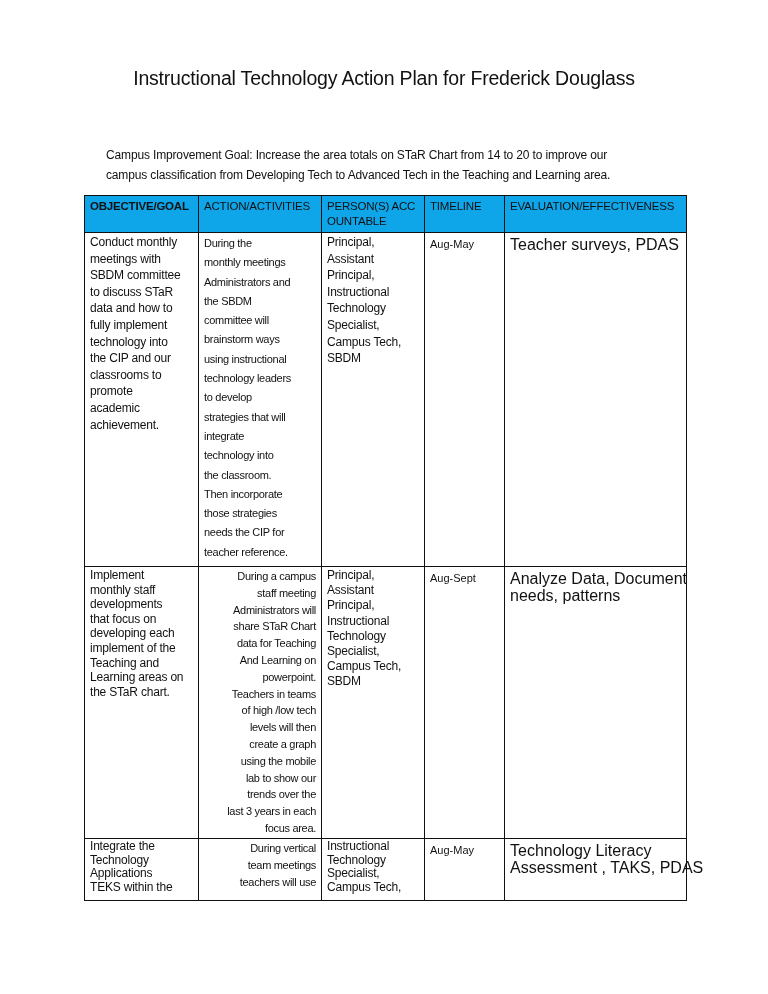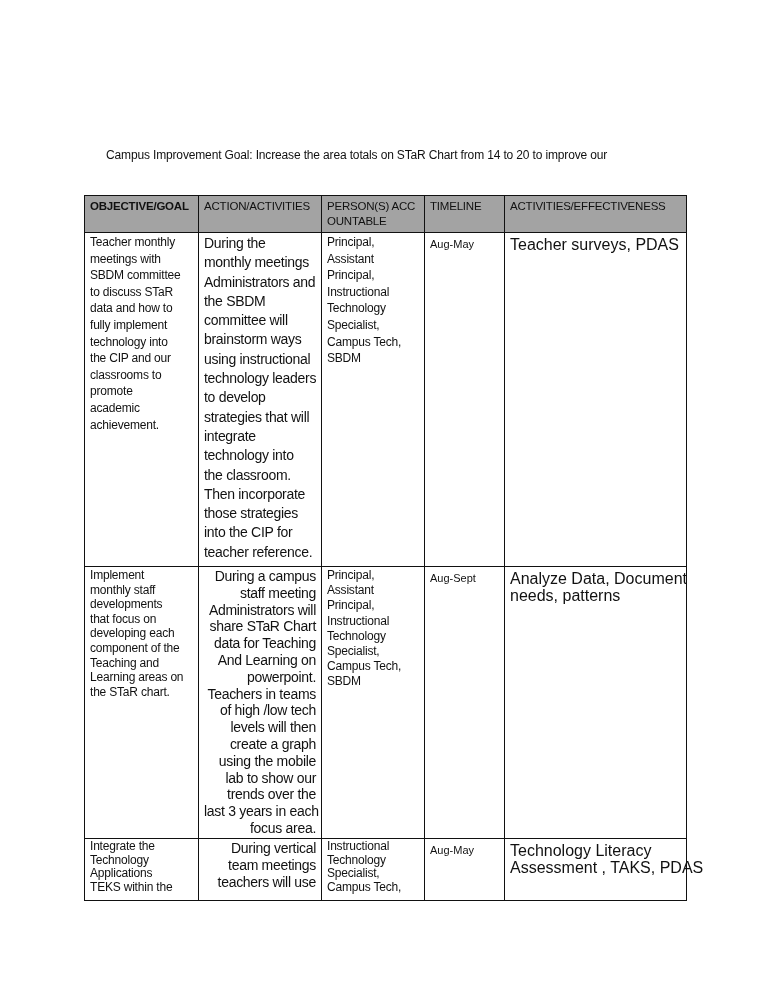--- a/index.html
+++ b/index.html
@@ -45,74 +45,76 @@
       border-collapse: collapse;
       table-layout: fixed;
     }
     table.plan td, table.plan th {
       border: 1.6px solid #111;
       vertical-align: top;
       padding: 1px 5px 0 5px;
       text-align: left;
     }
     table.plan th {
-      background: #a3a3a3;
+      background: #0ea5e9;
       font-family: "Liberation Sans", sans-serif;
       font-weight: normal;
       font-size: 11.5px;
       line-height: 15px;
       letter-spacing: -0.2px;
       height: 33px;
       padding-top: 3px;
       word-break: break-all;
     }
     table.plan th.bold { font-weight: bold; }
     .c-obj { font-family: "Liberation Sans", sans-serif; font-size: 12px; line-height: 16.6px; letter-spacing: -0.2px; }
-    .c-act { font-family: "Liberation Sans", sans-serif; font-size: 14px; line-height: 19.3px; letter-spacing: -0.3px; margin-left: 36px; }
+    .c-act { font-family: "Liberation Sans", sans-serif; font-size: 11px; line-height: 19.3px; letter-spacing: -0.3px; margin-left: 36px; }
     .c-act.tight { line-height: 16.8px; text-align: right; }
     .c-per { font-family: "Liberation Sans", sans-serif; font-size: 12px; line-height: 16.6px; letter-spacing: -0.2px; }
     .c-per.tight { line-height: 15.2px; }
     .c-time { font-family: "Liberation Sans", sans-serif; font-size: 11px; line-height: 17px; padding-top: 3px !important; }
     .c-eval { font-family: "Liberation Sans", sans-serif; font-size: 16px; line-height: 17px; padding-top: 3px !important; }
     .row1 td { height: 330px; }
     .row2 td { height: 268px; }
     .row3 td { height: 58px; }
     .line { display: block; white-space: nowrap; }
   </style>
 </head>
 <body>
 
 <div class="page-title">
+  <span class="line">Instructional Technology Action Plan for Frederick Douglass</span>
 </div>
 
 <div class="goal">
   <span class="line">Campus Improvement Goal:  Increase the area totals on STaR Chart from 14 to 20 to improve our</span>
+  <span class="line">campus classification from Developing Tech to Advanced Tech in the Teaching and Learning area.</span>
 </div>
 
 <table class="plan">
   <colgroup>
     <col style="width:114px">
     <col style="width:123px">
     <col style="width:103px">
     <col style="width:80px">
     <col style="width:182px">
   </colgroup>
   <thead>
     <tr>
       <th class="bold">OBJECTIVE/GOAL</th>
       <th>ACTION/ACTIVITIES</th>
       <th>PERSON(S) ACCOUNTABLE</th>
       <th>TIMELINE</th>
-      <th>ACTIVITIES/EFFECTIVENESS</th>
+      <th>EVALUATION/EFFECTIVENESS</th>
     </tr>
   </thead>
   <tbody>
     <tr class="row1">
       <td class="c-obj">
-        <span class="line">Teacher monthly</span>
+        <span class="line">Conduct monthly</span>
         <span class="line">meetings with</span>
         <span class="line">SBDM committee</span>
         <span class="line">to discuss STaR</span>
         <span class="line">data and how to</span>
         <span class="line">fully implement</span>
         <span class="line">technology into</span>
         <span class="line">the CIP and our</span>
         <span class="line">classrooms to</span>
         <span class="line">promote</span>
         <span class="line">academic</span>
@@ -127,21 +129,21 @@
         <span class="line">brainstorm ways</span>
         <span class="line">using instructional</span>
         <span class="line">technology leaders</span>
         <span class="line">to develop</span>
         <span class="line">strategies that will</span>
         <span class="line">integrate</span>
         <span class="line">technology into</span>
         <span class="line">the classroom.</span>
         <span class="line">Then incorporate</span>
         <span class="line">those strategies</span>
-        <span class="line">into the CIP for</span>
+        <span class="line">needs the CIP for</span>
         <span class="line">teacher reference.</span>
       </td>
       <td class="c-per">
         <span class="line">Principal,</span>
         <span class="line">Assistant</span>
         <span class="line">Principal,</span>
         <span class="line">Instructional</span>
         <span class="line">Technology</span>
         <span class="line">Specialist,</span>
         <span class="line">Campus Tech,</span>
@@ -153,21 +155,21 @@
       </td>
     </tr>
 
     <tr class="row2">
       <td class="c-obj" style="line-height:14.6px;">
         <span class="line">Implement</span>
         <span class="line">monthly staff</span>
         <span class="line">developments</span>
         <span class="line">that focus on</span>
         <span class="line">developing each</span>
-        <span class="line">component of the</span>
+        <span class="line">implement of the</span>
         <span class="line">Teaching and</span>
         <span class="line">Learning areas on</span>
         <span class="line">the STaR chart.</span>
       </td>
       <td class="c-act tight">
         <span class="line">During a campus</span>
         <span class="line">staff meeting</span>
         <span class="line">Administrators will</span>
         <span class="line">share STaR Chart</span>
         <span class="line">data for Teaching</span>

